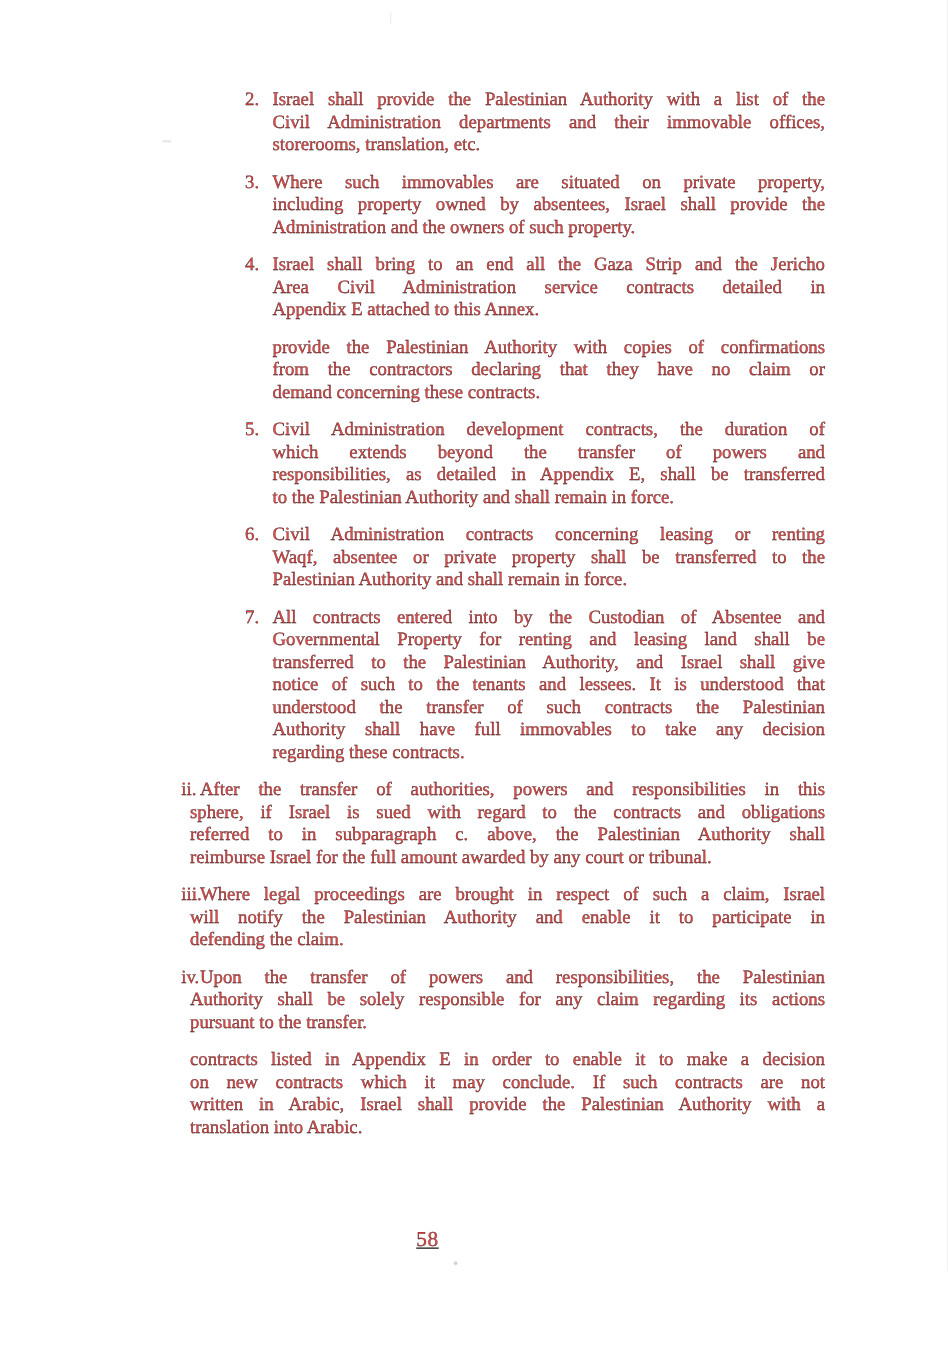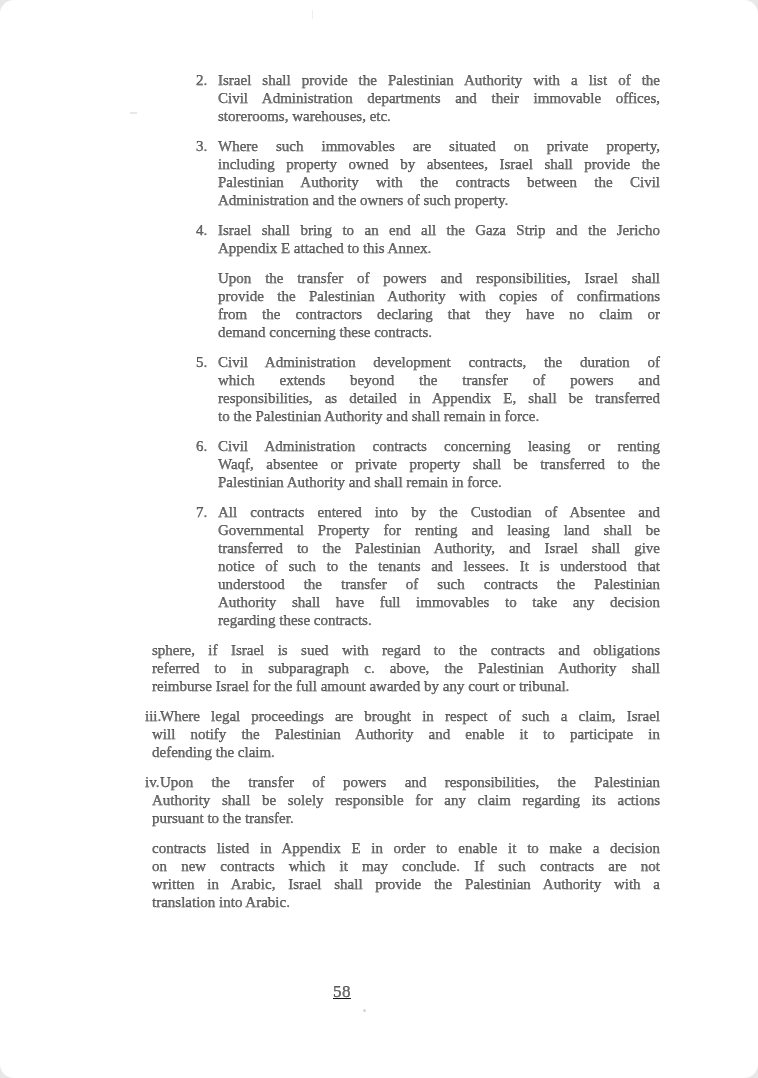--- a/index.html
+++ b/index.html
@@ -3,23 +3,22 @@
 <meta charset="utf-8">
 <style>
   html, body { margin: 0; padding: 0; background: #e8e8e8; }
   .page {
     position: relative;
     width: 758px;
     height: 1078px;
     margin: 0 auto;
     background: #ffffff;
     font-family: "Liberation Serif", "DejaVu Serif", serif;
-    color: #737373;
+    color: #ef4444;
     overflow: hidden;
-    border-radius: 14px;
     -webkit-text-stroke: 0.25px #161616;
   }
   .content {
     position: absolute;
     top: 71px;
     left: 0;
     width: 758px;
   }
   .para {
     font-size: 15px;
@@ -51,34 +50,33 @@
   .speck-3 { left: 312px; top: 10px; width: 1px; height: 9px; background:#e3e3e3; }
 </style>
 </head>
 <body>
 
 <div class="page">
   <div class="content">
       <div class="para numbered">
         <div class="line"><span class="marker">2.</span>Israel shall provide the Palestinian Authority with a list of the</div>
         <div class="line">Civil Administration departments and their immovable offices,</div>
-        <div class="line last">storerooms, warehouses, etc.</div>
+        <div class="line last">storerooms, translation, etc.</div>
       </div>
       <div class="para numbered">
         <div class="line"><span class="marker">3.</span>Where such immovables are situated on private property,</div>
         <div class="line">including property owned by absentees, Israel shall provide the</div>
-        <div class="line">Palestinian Authority with the contracts between the Civil</div>
         <div class="line last">Administration and the owners of such property.</div>
       </div>
       <div class="para numbered">
         <div class="line"><span class="marker">4.</span>Israel shall bring to an end all the Gaza Strip and the Jericho</div>
+        <div class="line">Area Civil Administration service contracts detailed in</div>
         <div class="line last">Appendix E attached to this Annex.</div>
       </div>
       <div class="para numbered">
-        <div class="line">Upon the transfer of powers and responsibilities, Israel shall</div>
         <div class="line">provide the Palestinian Authority with copies of confirmations</div>
         <div class="line">from the contractors declaring that they have no claim or</div>
         <div class="line last">demand concerning these contracts.</div>
       </div>
       <div class="para numbered">
         <div class="line"><span class="marker">5.</span>Civil Administration development contracts, the duration of</div>
         <div class="line">which extends beyond the transfer of powers and</div>
         <div class="line">responsibilities, as detailed in Appendix E, shall be transferred</div>
         <div class="line last">to the Palestinian Authority and shall remain in force.</div>
       </div>
@@ -90,20 +88,21 @@
       <div class="para numbered">
         <div class="line"><span class="marker">7.</span>All contracts entered into by the Custodian of Absentee and</div>
         <div class="line">Governmental Property for renting and leasing land shall be</div>
         <div class="line">transferred to the Palestinian Authority, and Israel shall give</div>
         <div class="line">notice of such to the tenants and lessees. It is understood that</div>
         <div class="line">understood the transfer of such contracts the Palestinian</div>
         <div class="line">Authority shall have full immovables to take any decision</div>
         <div class="line last">regarding these contracts.</div>
       </div>
       <div class="para roman">
+        <div class="line"><span class="marker">ii.</span>After the transfer of authorities, powers and responsibilities in this</div>
         <div class="line">sphere, if Israel is sued with regard to the contracts and obligations</div>
         <div class="line">referred to in subparagraph c. above, the Palestinian Authority shall</div>
         <div class="line last">reimburse Israel for the full amount awarded by any court or tribunal.</div>
       </div>
       <div class="para roman">
         <div class="line"><span class="marker">iii.</span>Where legal proceedings are brought in respect of such a claim, Israel</div>
         <div class="line">will notify the Palestinian Authority and enable it to participate in</div>
         <div class="line last">defending the claim.</div>
       </div>
       <div class="para roman">

